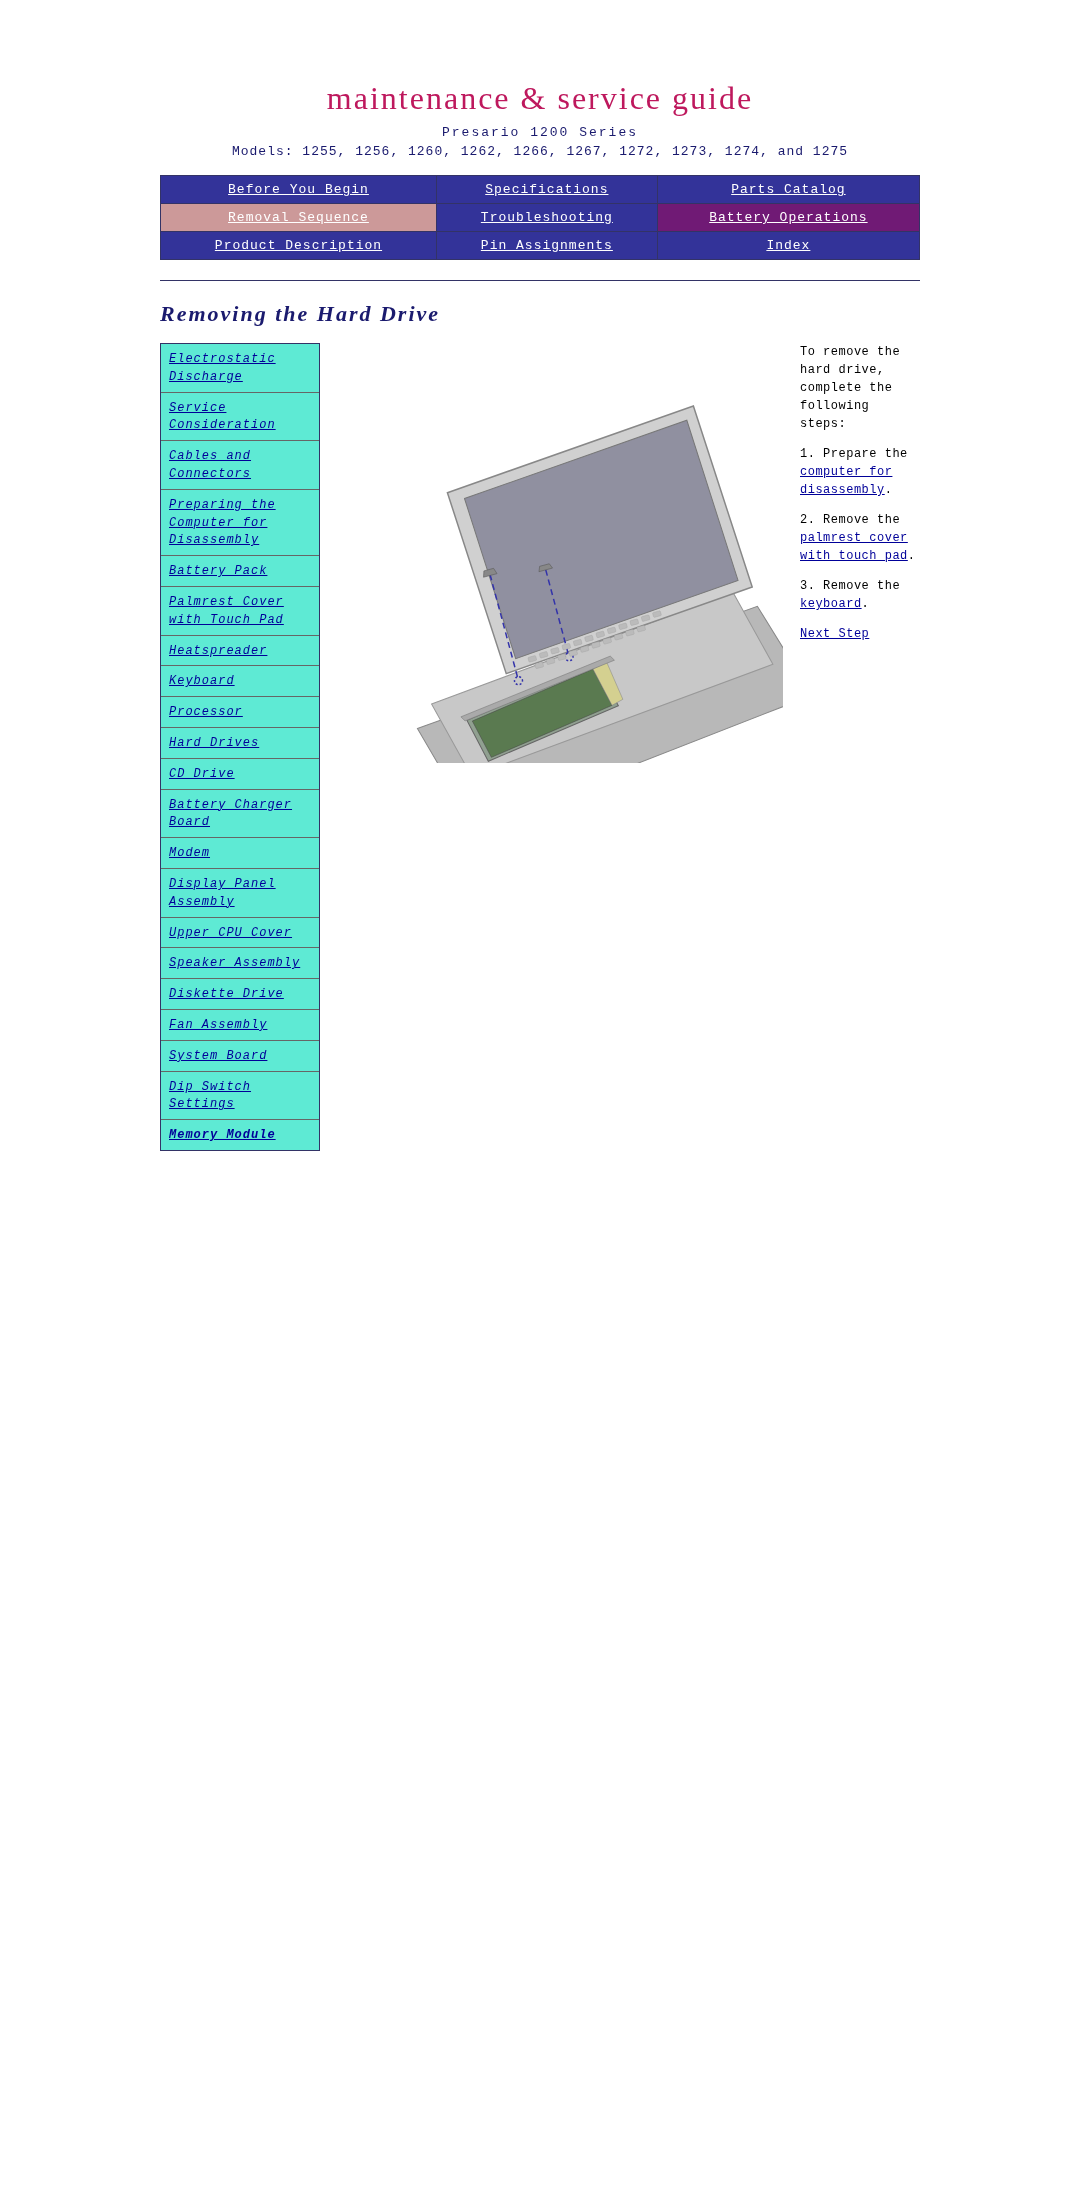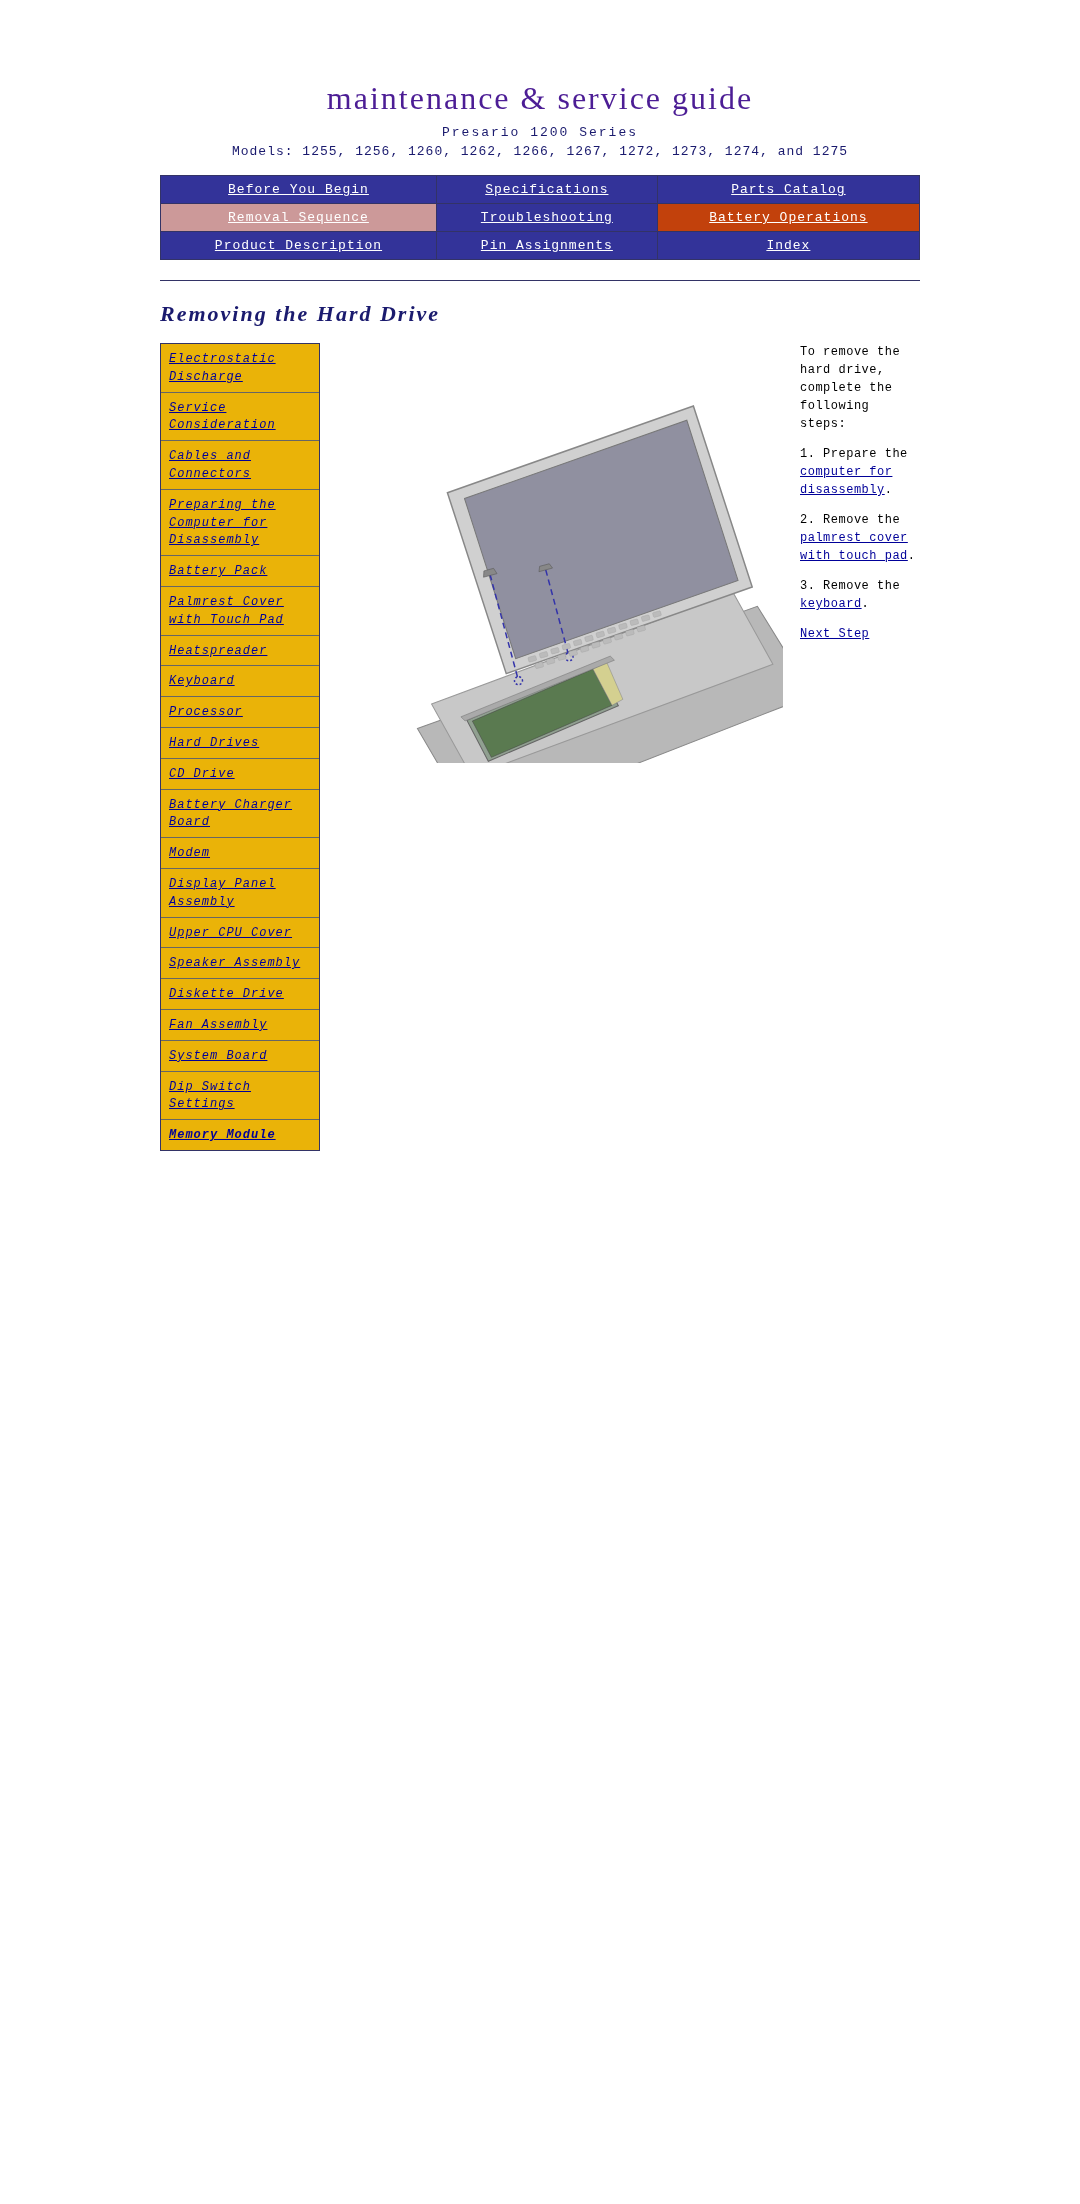--- a/index.html
+++ b/index.html
@@ -14,21 +14,21 @@
       max-width: 780px;
       margin: 0 auto;
       padding: 20px 10px;
     }
 
     .main-title {
       text-align: center;
       font-size: 32px;
       font-weight: normal;
       font-family: Georgia, serif;
-      color: #4c1d95;
+      color: #be185d;
       margin-top: 60px;
       letter-spacing: 2px;
     }
 
     .subtitle {
       text-align: center;
       font-size: 13px;
       color: #1a1a6e;
       letter-spacing: 2px;
       margin-top: 8px;
@@ -98,21 +98,21 @@
     .sidebar {
       width: 160px;
       min-width: 160px;
       border: 1px solid #333366;
       background: #d0d0d0;
     }
 
     .sidebar-item {
       border-bottom: 1px solid #666666;
       padding: 6px 8px;
-      background: #eab308;
+      background: #5eead4;
     }
 
     .sidebar-item a {
       color: #000099;
       text-decoration: underline;
       font-style: italic;
       font-size: 12px;
       letter-spacing: 1px;
       line-height: 1.4;
     }
@@ -185,21 +185,21 @@
         <a class="nav-link" href="#">Parts Catalog</a>
       </td>
     </tr>
     <tr>
       <td style="background-color:#cc9999;">
         <a class="nav-link" href="#">Removal Sequence</a>
       </td>
       <td style="background-color:#333399;">
         <a class="nav-link" href="#">Troubleshooting</a>
       </td>
-      <td style="background-color:#c2410c;">
+      <td style="background-color:#701a75;">
         <a class="nav-link" href="#">Battery Operations</a>
       </td>
     </tr>
     <tr class="nav-row-blue">
       <td>
         <a class="nav-link" href="#">Product Description</a>
       </td>
       <td>
         <a class="nav-link" href="#">Pin Assignments</a>
       </td>

